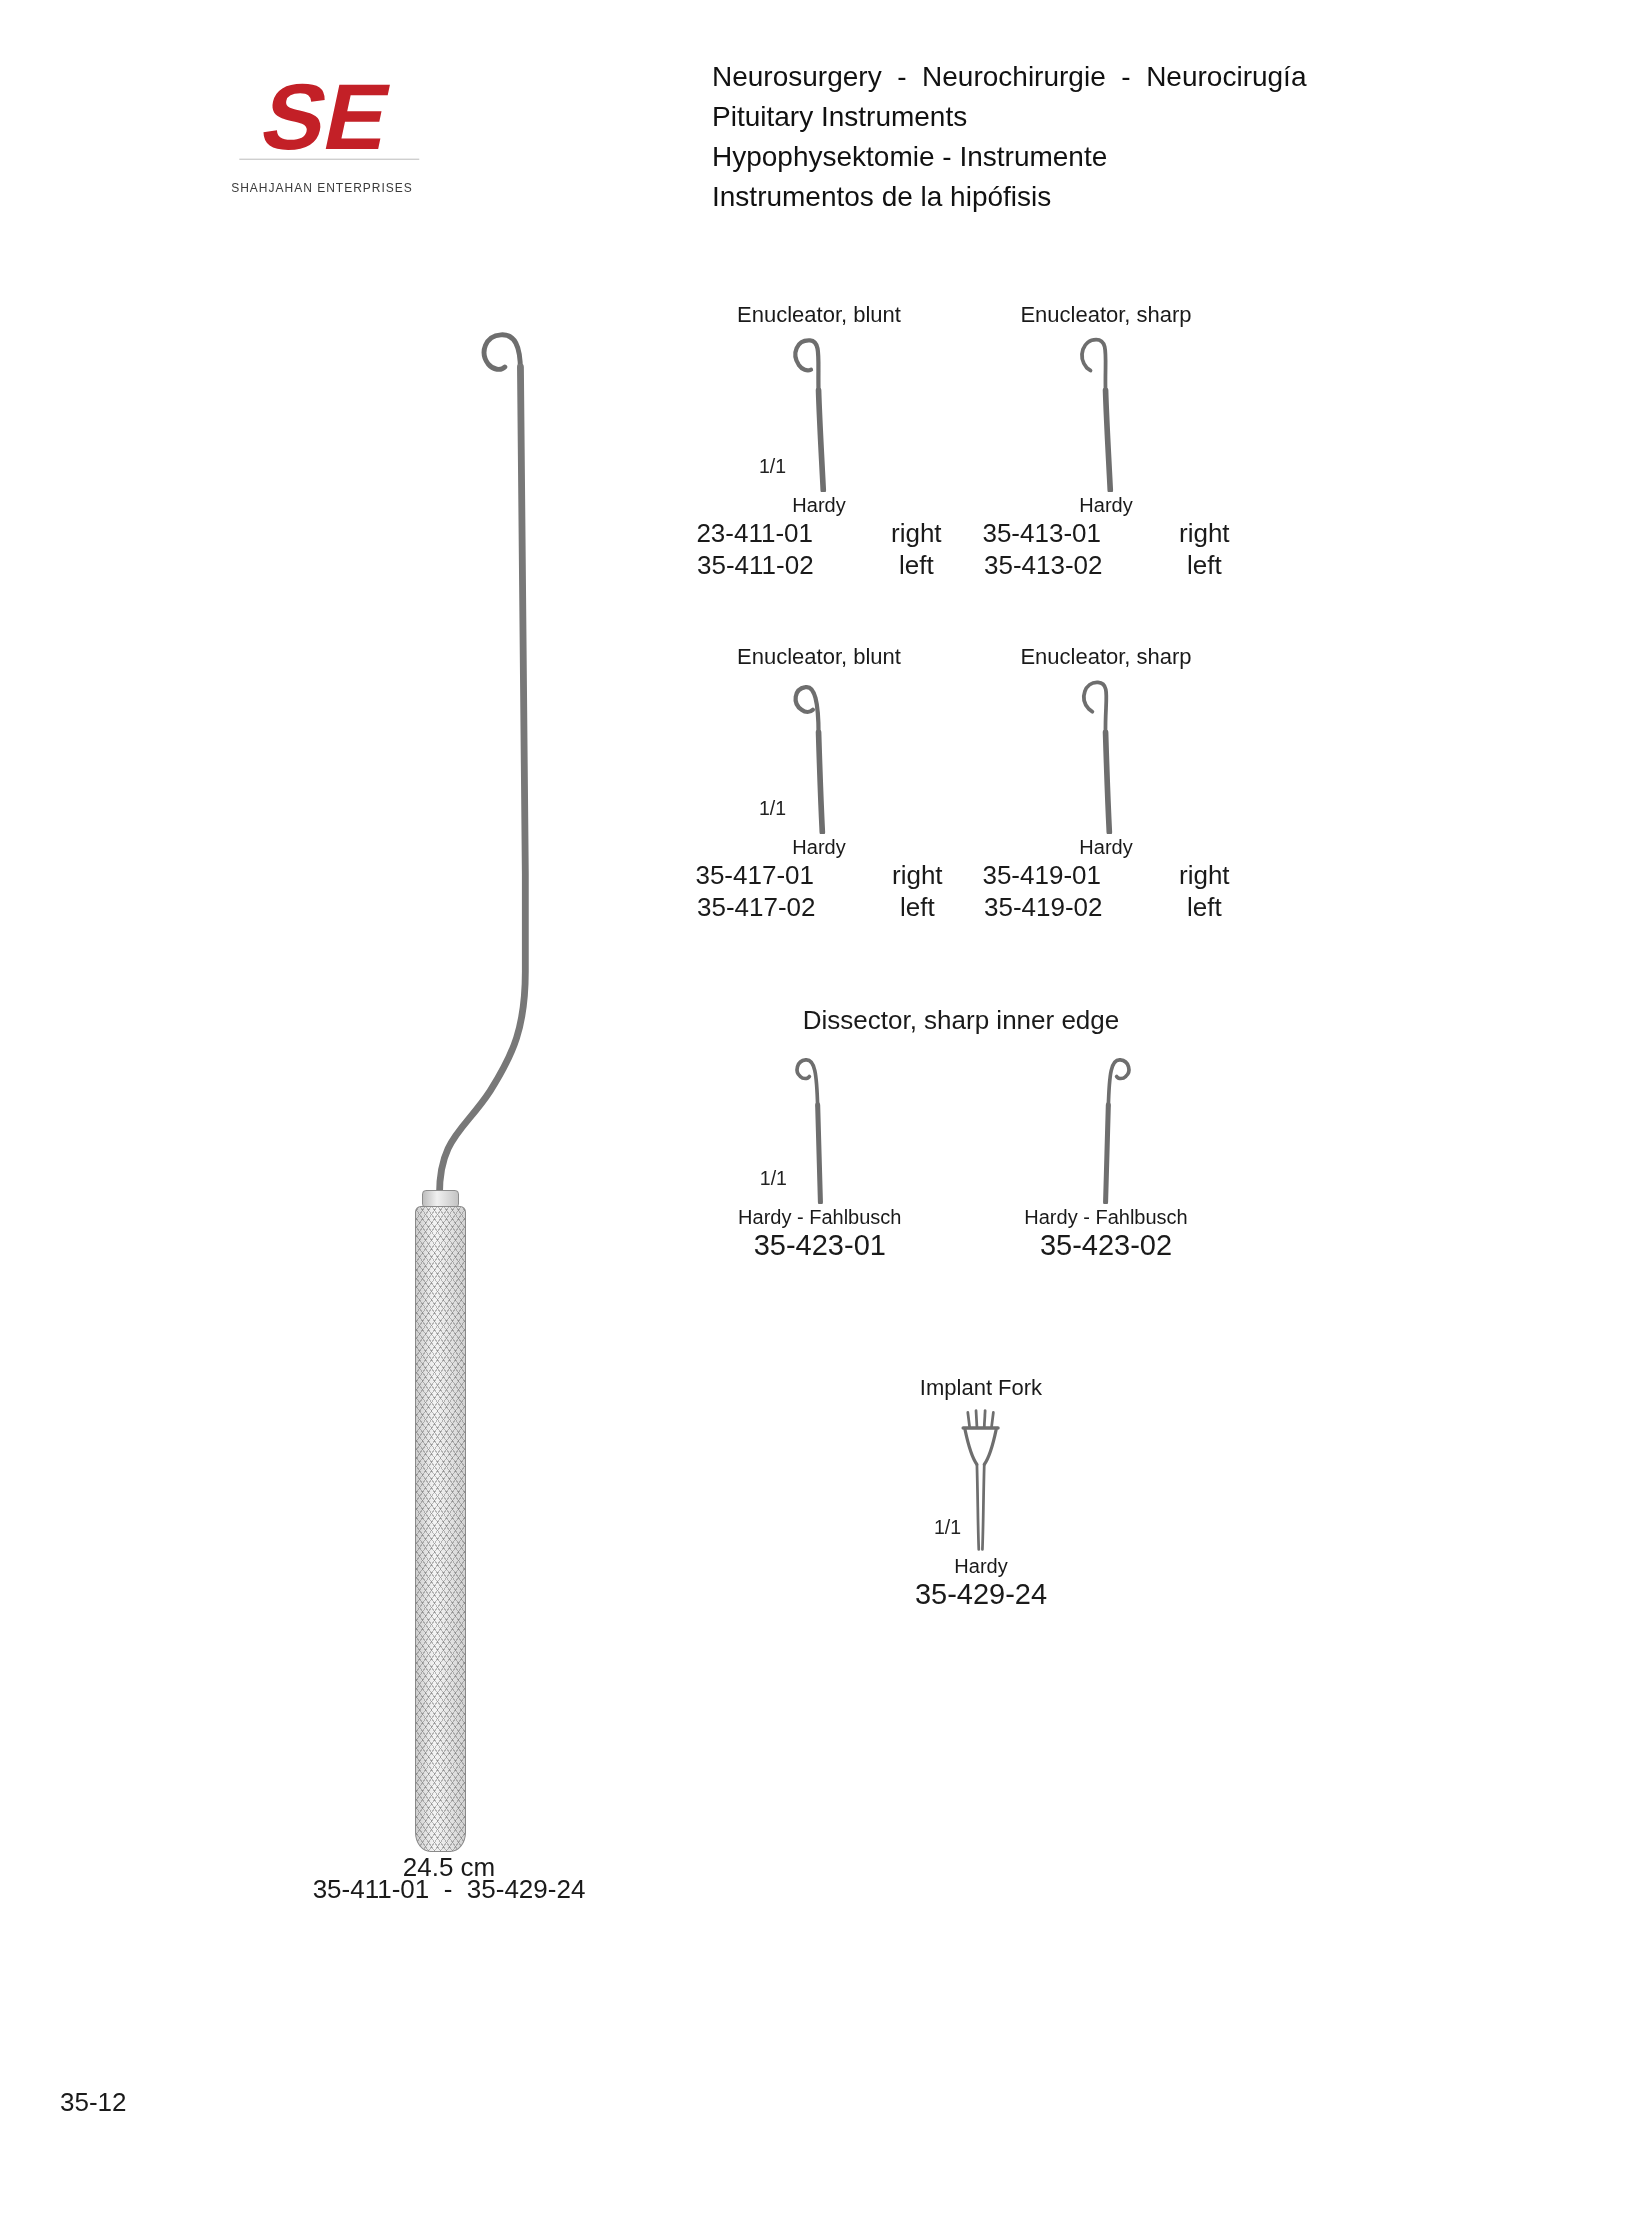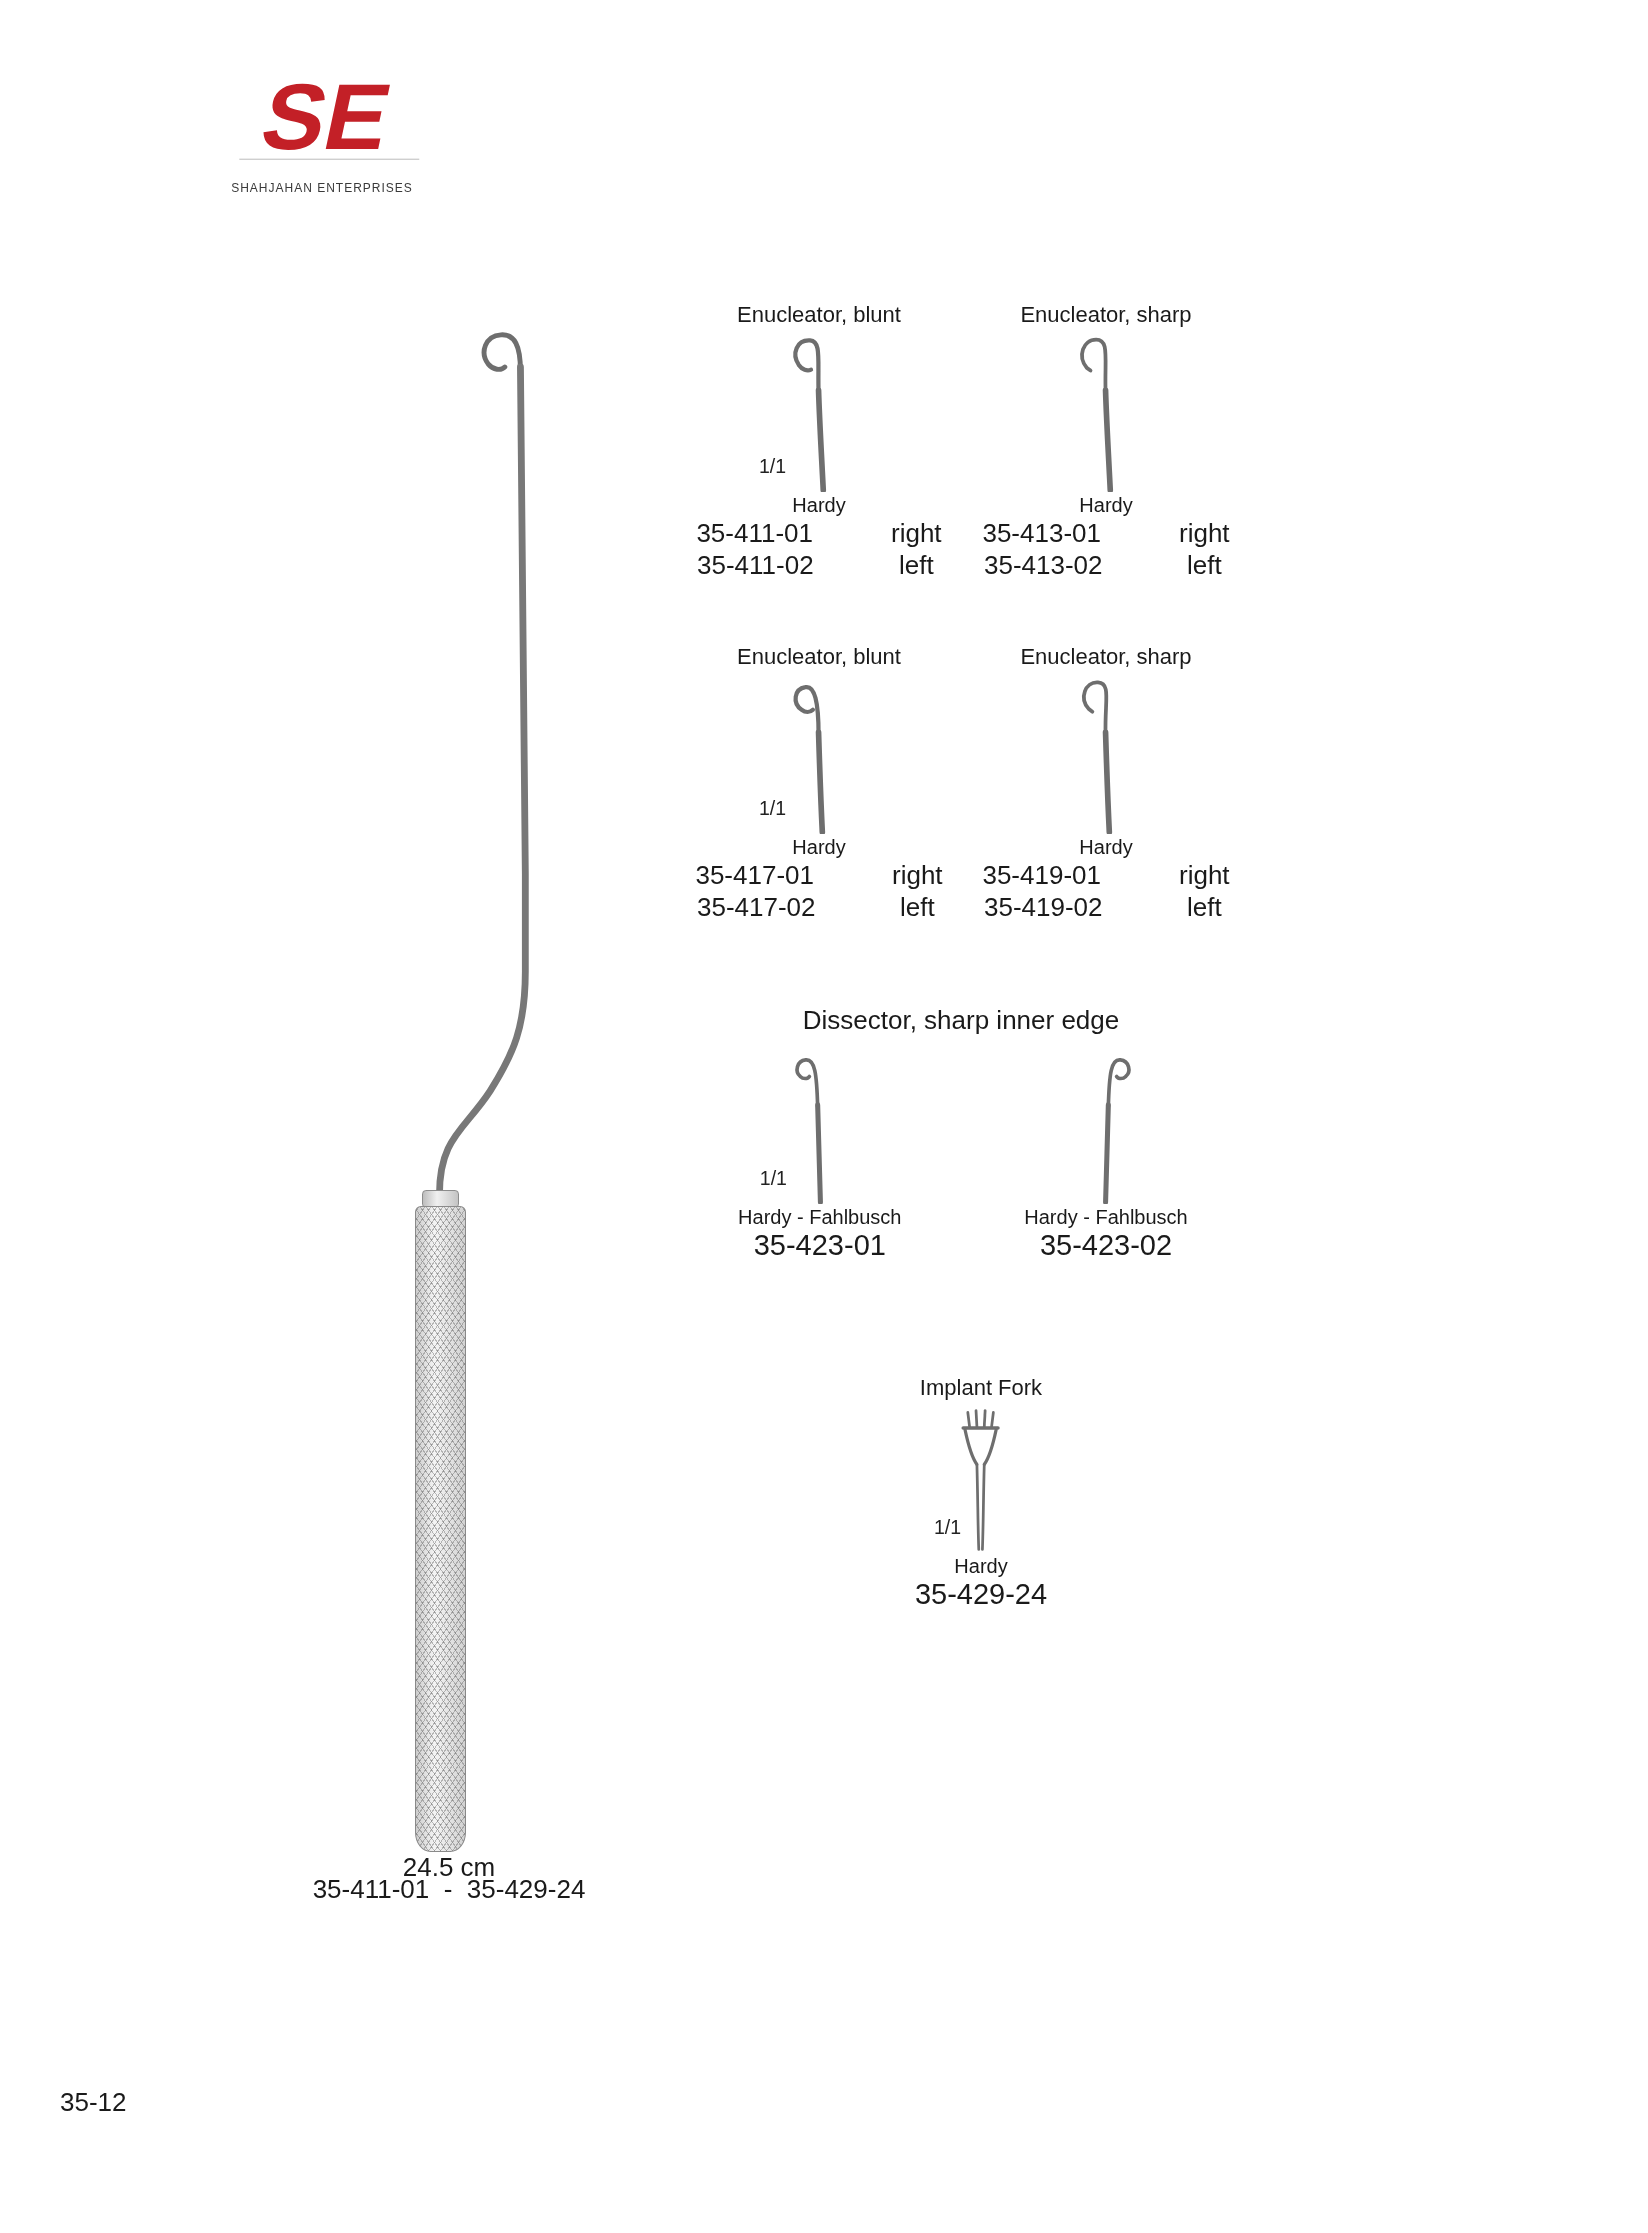--- a/index.html
+++ b/index.html
@@ -56,20 +56,26 @@
   <div class="logo-wrap">
     <svg width="244" height="107" viewBox="0 0 250 110">
       <g transform="skewX(-12)" font-family="Liberation Sans, DejaVu Sans, sans-serif" font-weight="bold" font-size="96">
         <text x="78" y="92" fill="#c32027">SE</text>
       </g>
       <line x1="40" y1="102" x2="225" y2="102" stroke="#b9b9b9" stroke-width="1"></line>
     </svg>
     <div class="logo-company">SHAHJAHAN ENTERPRISES</div>
   </div>
 
+  <div class="header-block">
+    <div class="header-line">Neurosurgery  -  Neurochirurgie  -  Neurocirugía</div>
+    <div class="header-line">Pituitary Instruments</div>
+    <div class="header-line">Hypophysektomie - Instrumente</div>
+    <div class="header-line">Instrumentos de la hipófisis</div>
+  </div>
 
   <div class="instrument">
     <svg width="215" height="878" viewBox="0 0 220 900">
       <path d="M153 44 C153 18 147 6 133 7 C117 8 111 25 120 37 C125 43 133 44 137 40" fill="none" stroke="#6e6e6e" stroke-width="5" stroke-linecap="round"></path>
       <path d="M153 40 C155 240 157 430 158 560 L158 660 C158 716 146 744 122 782 C96 822 70 830 70 888" fill="none" stroke="#787878" stroke-width="7" stroke-linecap="round"></path>
     </svg>
     <div class="collar"></div>
     <div class="handle"></div>
   </div>
   <div class="range-label">35-411-01  -  35-429-24</div>
@@ -79,21 +85,21 @@
     <div class="p-title">Enucleator, blunt</div>
     <div class="p-art">
       <svg width="107" height="160" viewBox="0 0 110 170">
         <path d="M59 168 C57 128 55 95 54 62" fill="none" stroke="#6e6e6e" stroke-width="6" stroke-linecap="round"></path>
         <path d="M54 64 C53 28 57 10 45 9 C31 8 25 23 33 35 C36.5 40 42 42 46 40" fill="none" stroke="#6e6e6e" stroke-width="4.5" stroke-linecap="round"></path>
       </svg>
       <span class="scale">1/1</span>
     </div>
     <div class="p-name">Hardy</div>
     <div class="p-row">
-      <span class="code">35-411-01</span>
+      <span class="code">23-411-01</span>
       <span class="side">right</span>
     </div>
     <div class="p-row">
       <span class="code">35-411-02</span>
       <span class="side">left</span>
     </div>
   </div>
 
   <div class="product" style="left:984px;top:302px;">
     <div class="p-title">Enucleator, sharp</div>

